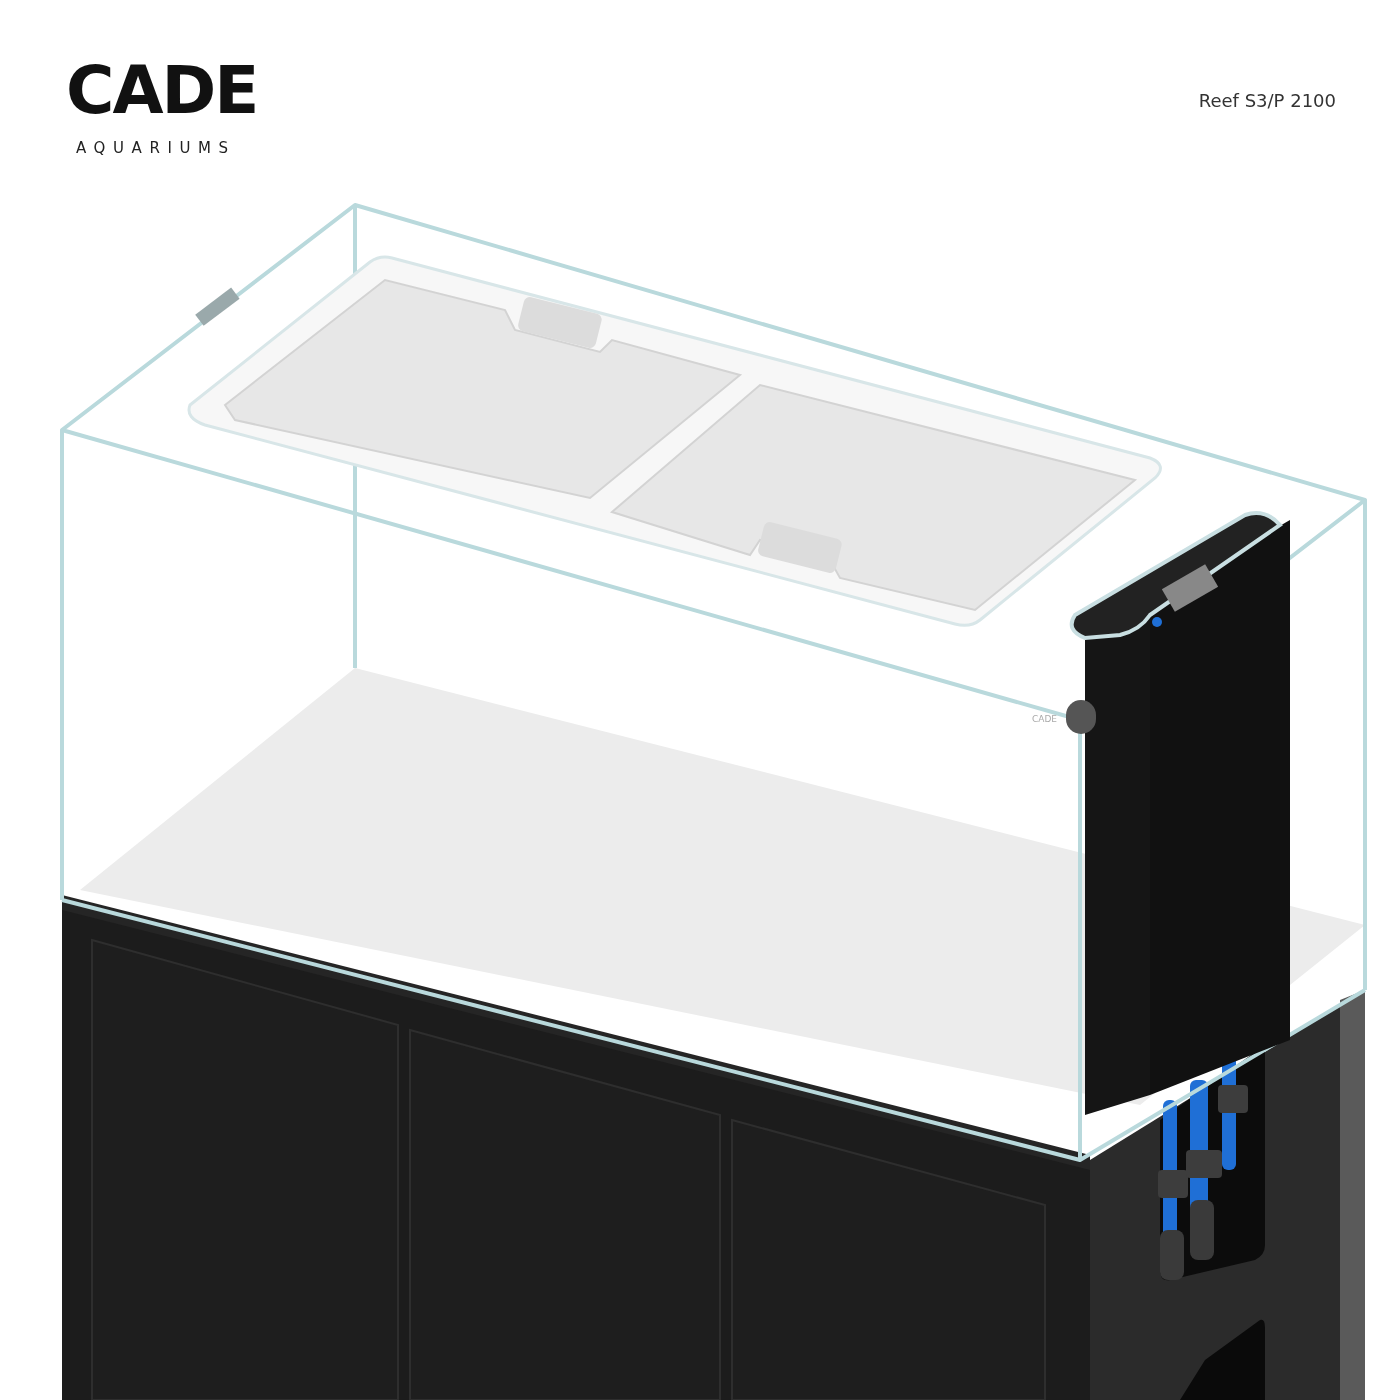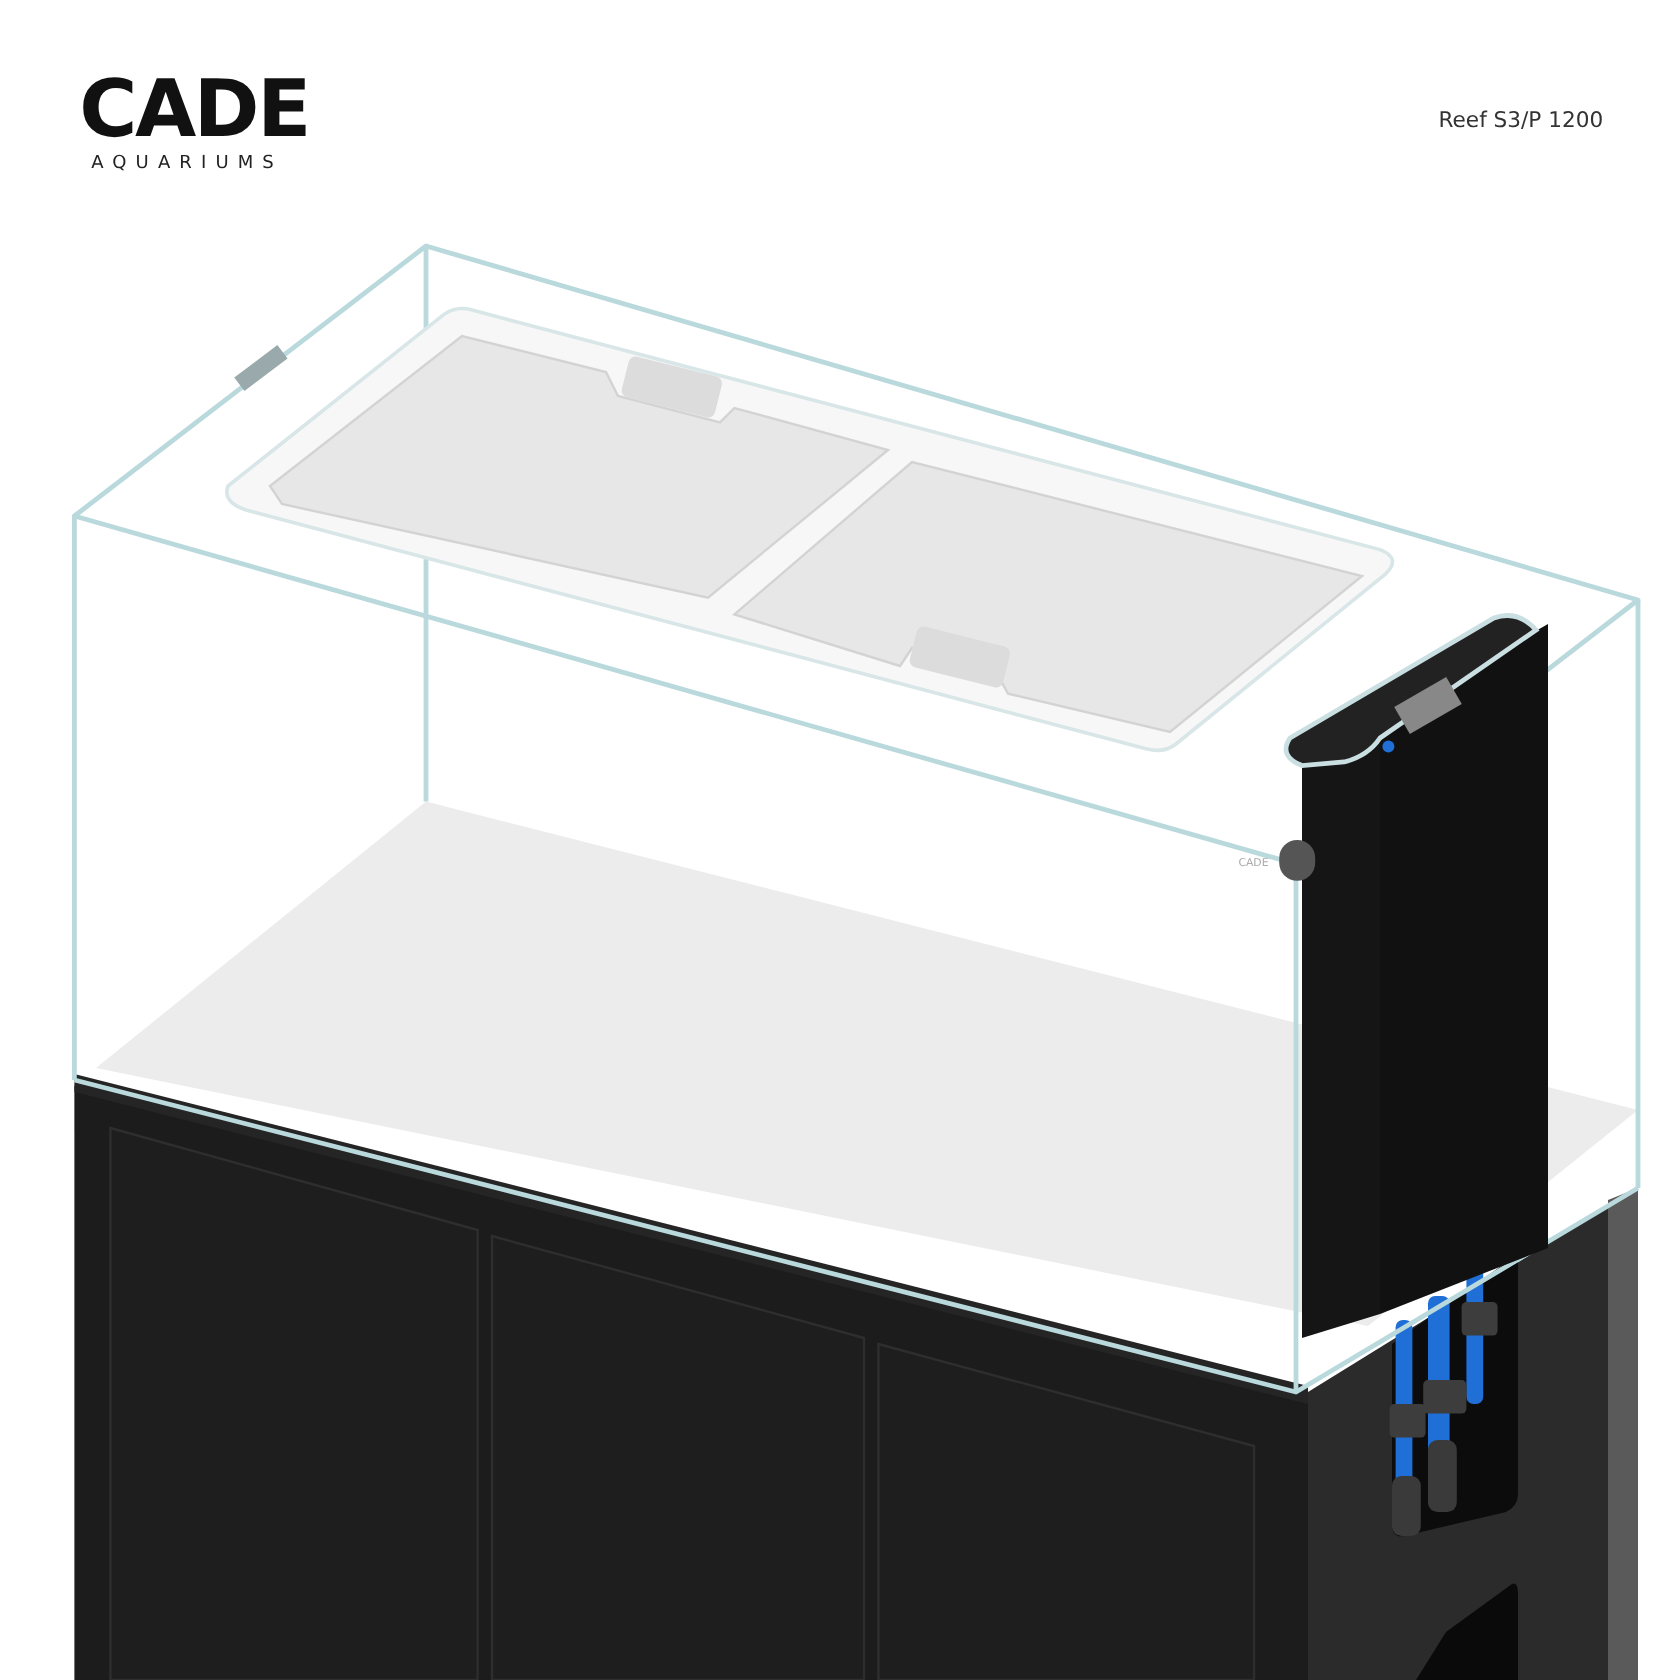--- a/index.html
+++ b/index.html
@@ -1,31 +1,31 @@
 <!DOCTYPE html>
 <html><head>
 <meta charset="utf-8">
 <style>
   html,body{margin:0;padding:0;background:#ffffff;}
   body{width:1400px;height:1400px;position:relative;overflow:hidden;font-family:"DejaVu Sans",sans-serif;}
   .logo{position:absolute;left:66px;top:58px;width:196px;}
   .logo-word{font-family:"DejaVu Sans",sans-serif;font-weight:bold;font-size:66px;letter-spacing:-2px;color:#111;line-height:66px;display:block;}
-  .logo-sub{display:block;font-family:"DejaVu Sans",sans-serif;font-size:15px;letter-spacing:7.6px;color:#222;margin-top:2px;padding-left:10px;}
+  .logo-sub{display:block;font-family:"DejaVu Sans",sans-serif;font-size:15px;letter-spacing:7.6px;color:#222;margin-top:15px;padding-left:10px;}
   .model{position:absolute;right:64px;top:90px;font-family:"DejaVu Sans",sans-serif;font-size:18px;color:#333;}
   svg.scene{position:absolute;left:0;top:0;}
 </style>
 </head>
 <body>
 
 <div class="logo">
   <span class="logo-word">CADE</span>
   <span class="logo-sub">AQUARIUMS</span>
 </div>
 
-<div class="model">Reef S3/P 1200</div>
+<div class="model">Reef S3/P 2100</div>
 
 <svg class="scene" width="1400" height="1400" viewBox="0 0 1400 1400">
 
   <g>
     <polygon points="62,905 1090,1165 1090,1400 62,1400" fill="#1c1c1c"></polygon>
 
     <polygon points="62,895 1090,1155 1090,1170 62,910" fill="#252525"></polygon>
 
     <polygon points="1090,1160 1365,990 1365,1400 1090,1400" fill="#2b2b2b"></polygon>
     <polygon points="1340,1000 1365,990 1365,1400 1340,1400" fill="#5a5a5a"></polygon>

